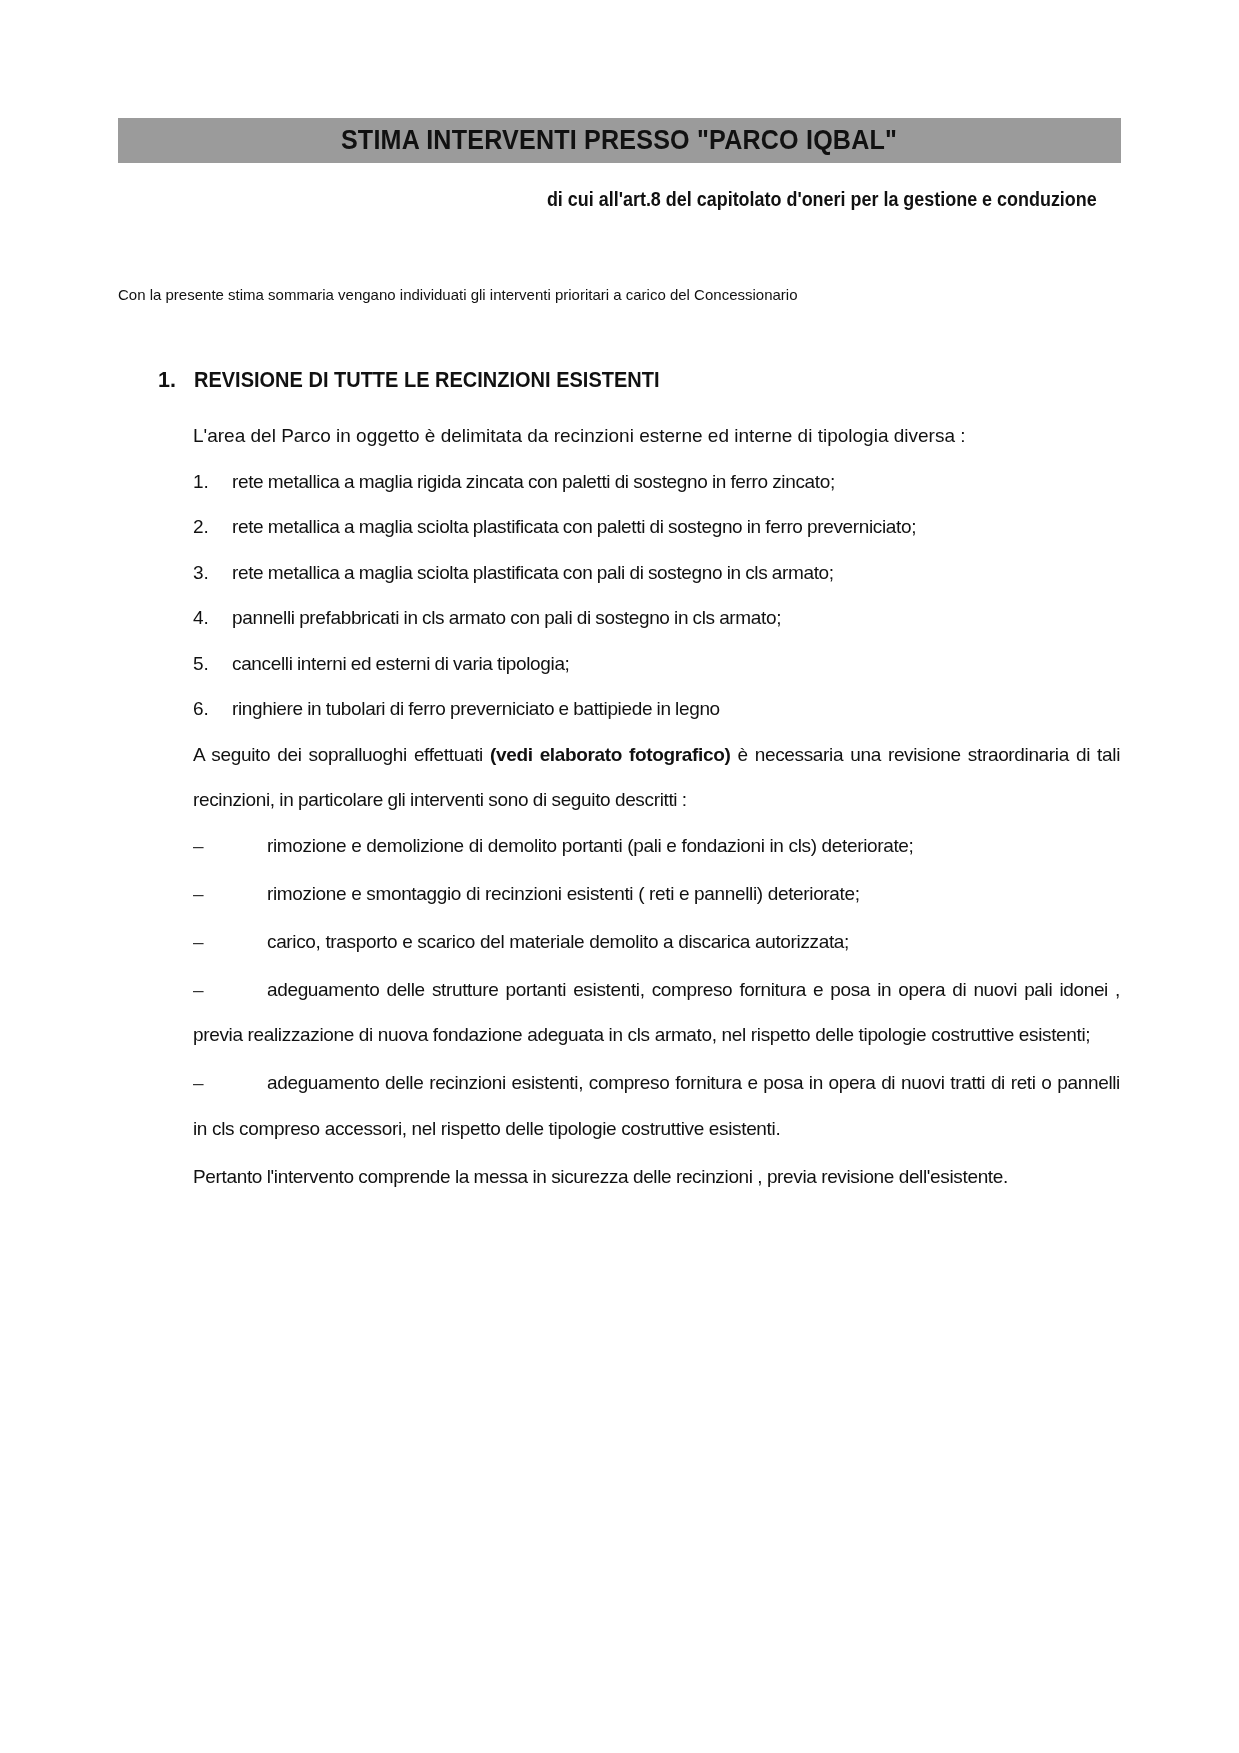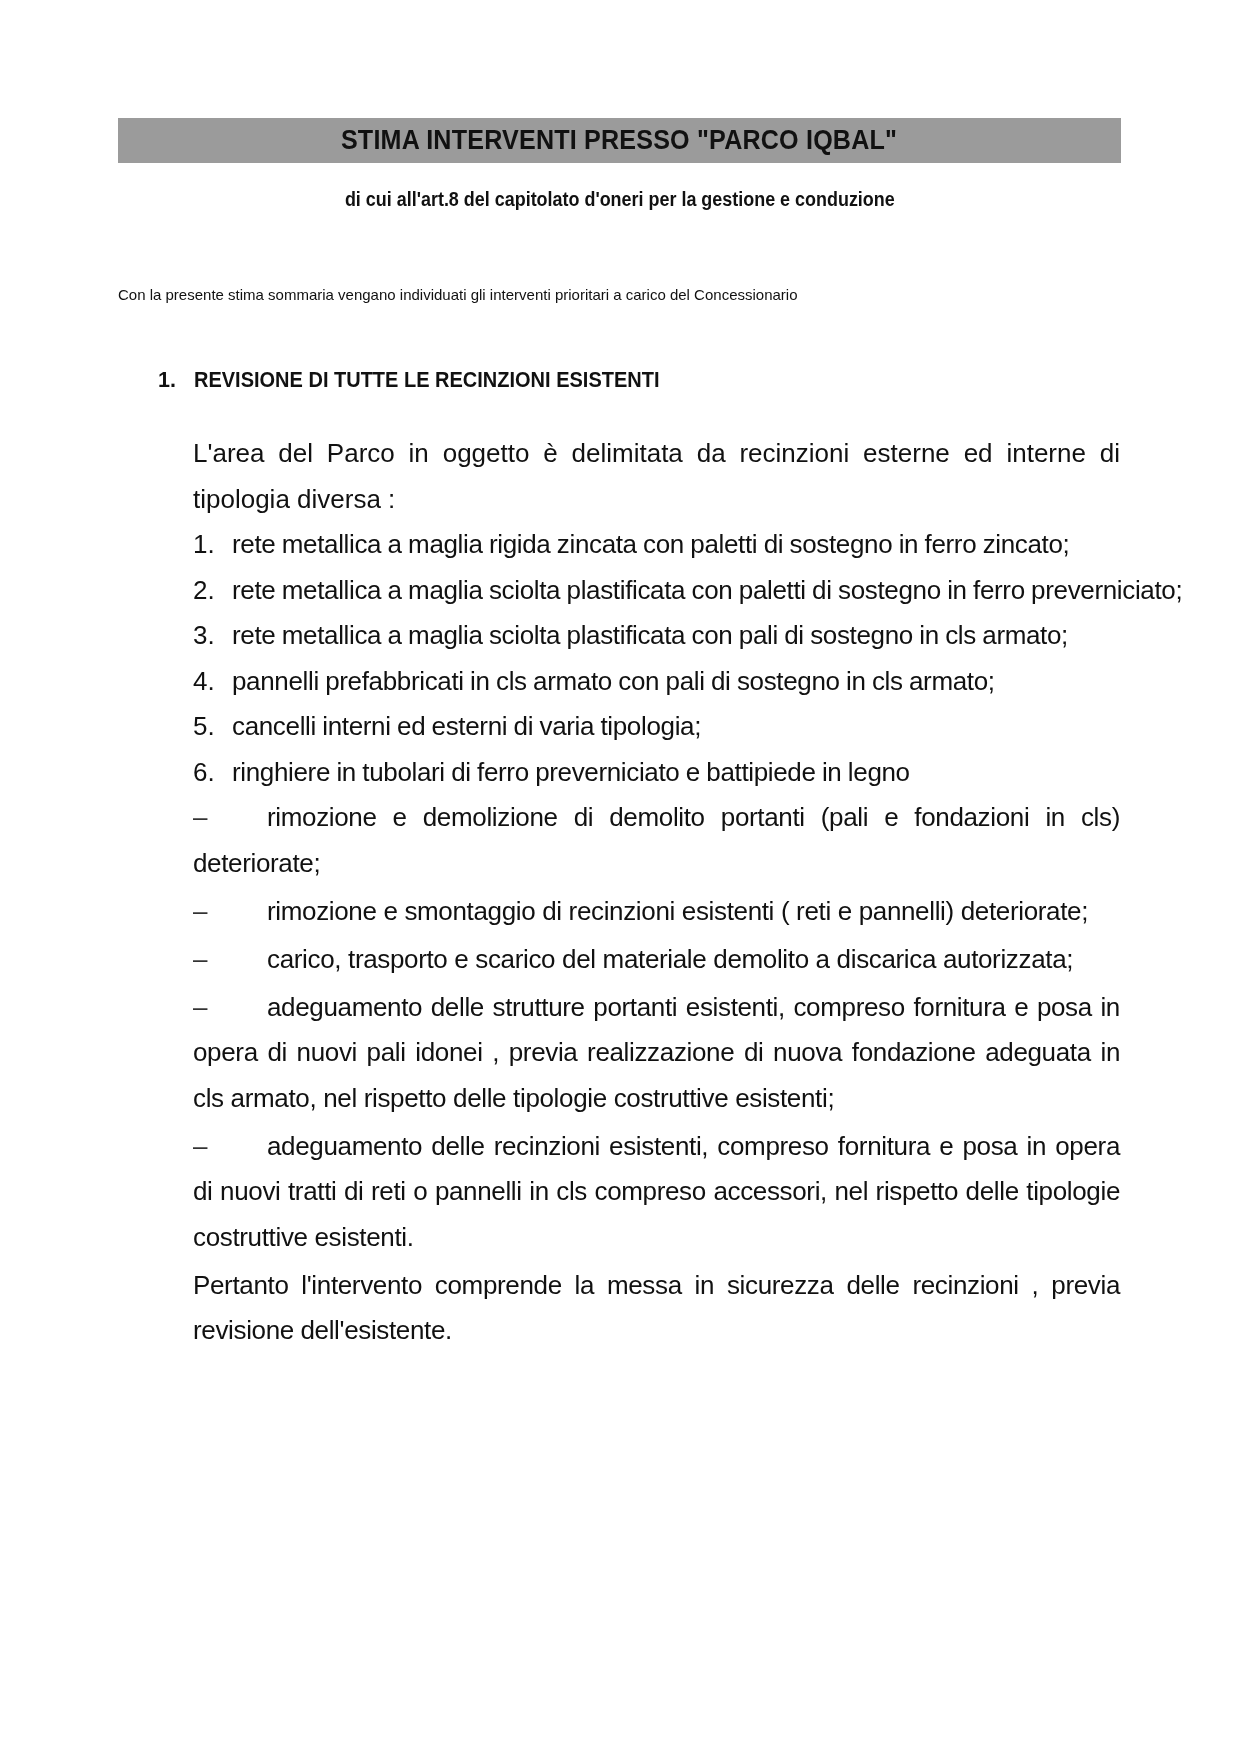--- a/index.html
+++ b/index.html
@@ -39,21 +39,21 @@
       letter-spacing: 0.2px;
       color: #111111;
       transform: scaleX(0.93);
       white-space: nowrap;
     }
     .subtitle {
       position: absolute;
       left: 118px;
       top: 188px;
       width: 1003px;
-      text-align: center;
+      text-align: right;
       font-size: 19.5px;
       font-weight: bold;
       color: #111111;
       white-space: nowrap;
     }
     .subtitle span { display: inline-block; transform: scaleX(0.92); }
 
     .body-text {
       position: absolute;
       font-size: 15px;
@@ -76,23 +76,23 @@
       color: #111111;
       white-space: nowrap;
       display: flex;
     }
     .section-heading .num { width: 36px; }
     .section-heading .txt { display: inline-block; transform-origin: left center; transform: scaleX(0.93); }
 
     .content {
       position: absolute;
       left: 193px;
-      top: 431px;
+      top: 413px;
       width: 927px;
-      font-size: 26px;
+      font-size: 19px;
       color: #111111;
     }
     .para {
       line-height: 45.5px;
       text-align: justify;
       margin: 0;
     }
     .num-list { margin: 0; padding: 0; list-style: none; }
     .num-item {
       display: flex;
@@ -161,20 +161,21 @@
       <li class="num-item">
         <span class="n">5.</span>
         <span class="t">cancelli interni ed esterni di varia tipologia;</span>
       </li>
       <li class="num-item">
         <span class="n">6.</span>
         <span class="t">ringhiere  in tubolari di ferro preverniciato e battipiede in legno</span>
       </li>
     </ol>
 
+    <p class="para tight"><span>A seguito dei sopralluoghi effettuati </span><span class="bold">(vedi elaborato fotografico)</span><span> è necessaria una revisione straordinaria di tali recinzioni, in particolare gli interventi sono di seguito descritti :</span></p>
 
     <div>
       <p class="dash-item"><span class="d">–</span><span>rimozione e demolizione di demolito portanti (pali e fondazioni in cls) deteriorate;</span></p>
       <p class="dash-item"><span class="d">–</span><span>rimozione e smontaggio di recinzioni esistenti ( reti e pannelli) deteriorate;</span></p>
       <p class="dash-item"><span class="d">–</span><span>carico, trasporto e scarico del materiale demolito a discarica autorizzata;</span></p>
       <p class="dash-item"><span class="d">–</span><span>adeguamento delle strutture portanti esistenti, compreso fornitura e posa in opera di nuovi pali idonei , previa realizzazione di nuova fondazione adeguata in cls armato, nel rispetto delle tipologie costruttive esistenti;</span></p>
       <p class="dash-item"><span class="d">–</span><span>adeguamento delle recinzioni esistenti, compreso fornitura e posa in opera di nuovi tratti di reti o pannelli in cls compreso accessori, nel rispetto delle tipologie costruttive esistenti.</span></p>
     </div>
 
     <p class="para tight">Pertanto l'intervento comprende la messa in sicurezza delle recinzioni , previa revisione dell'esistente.</p>

